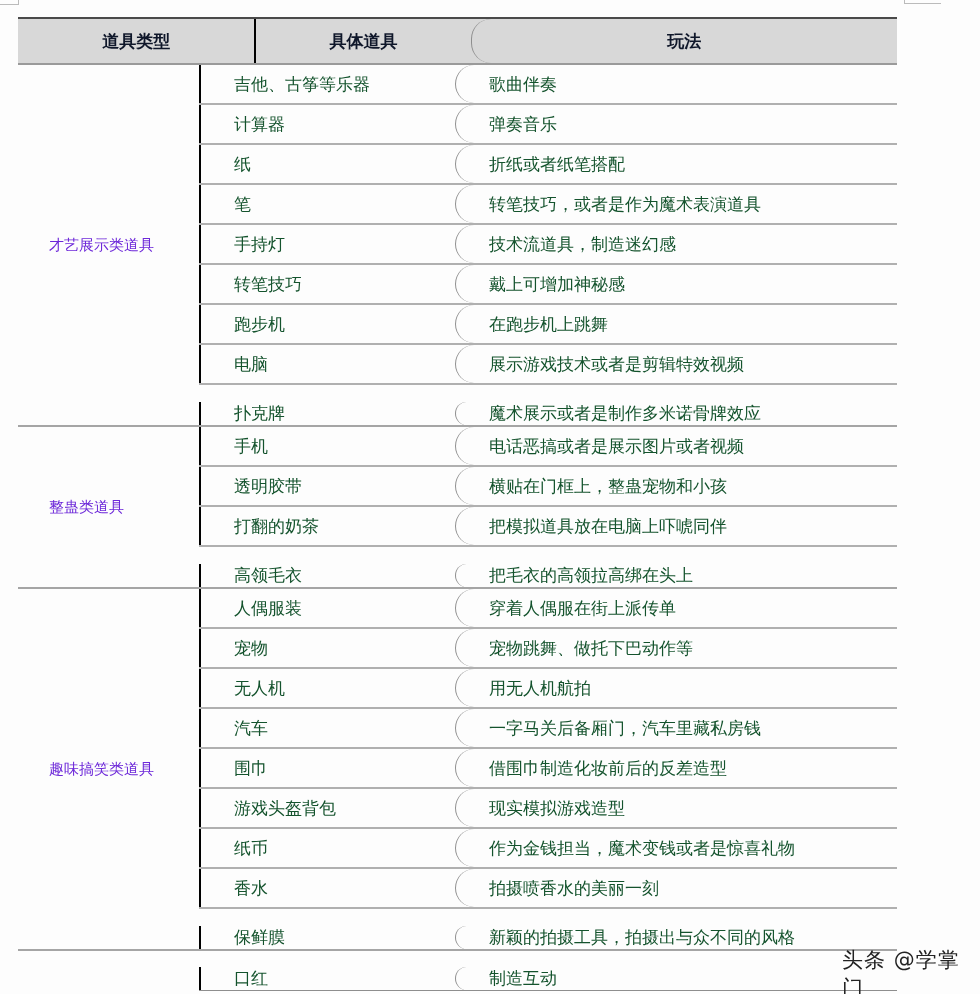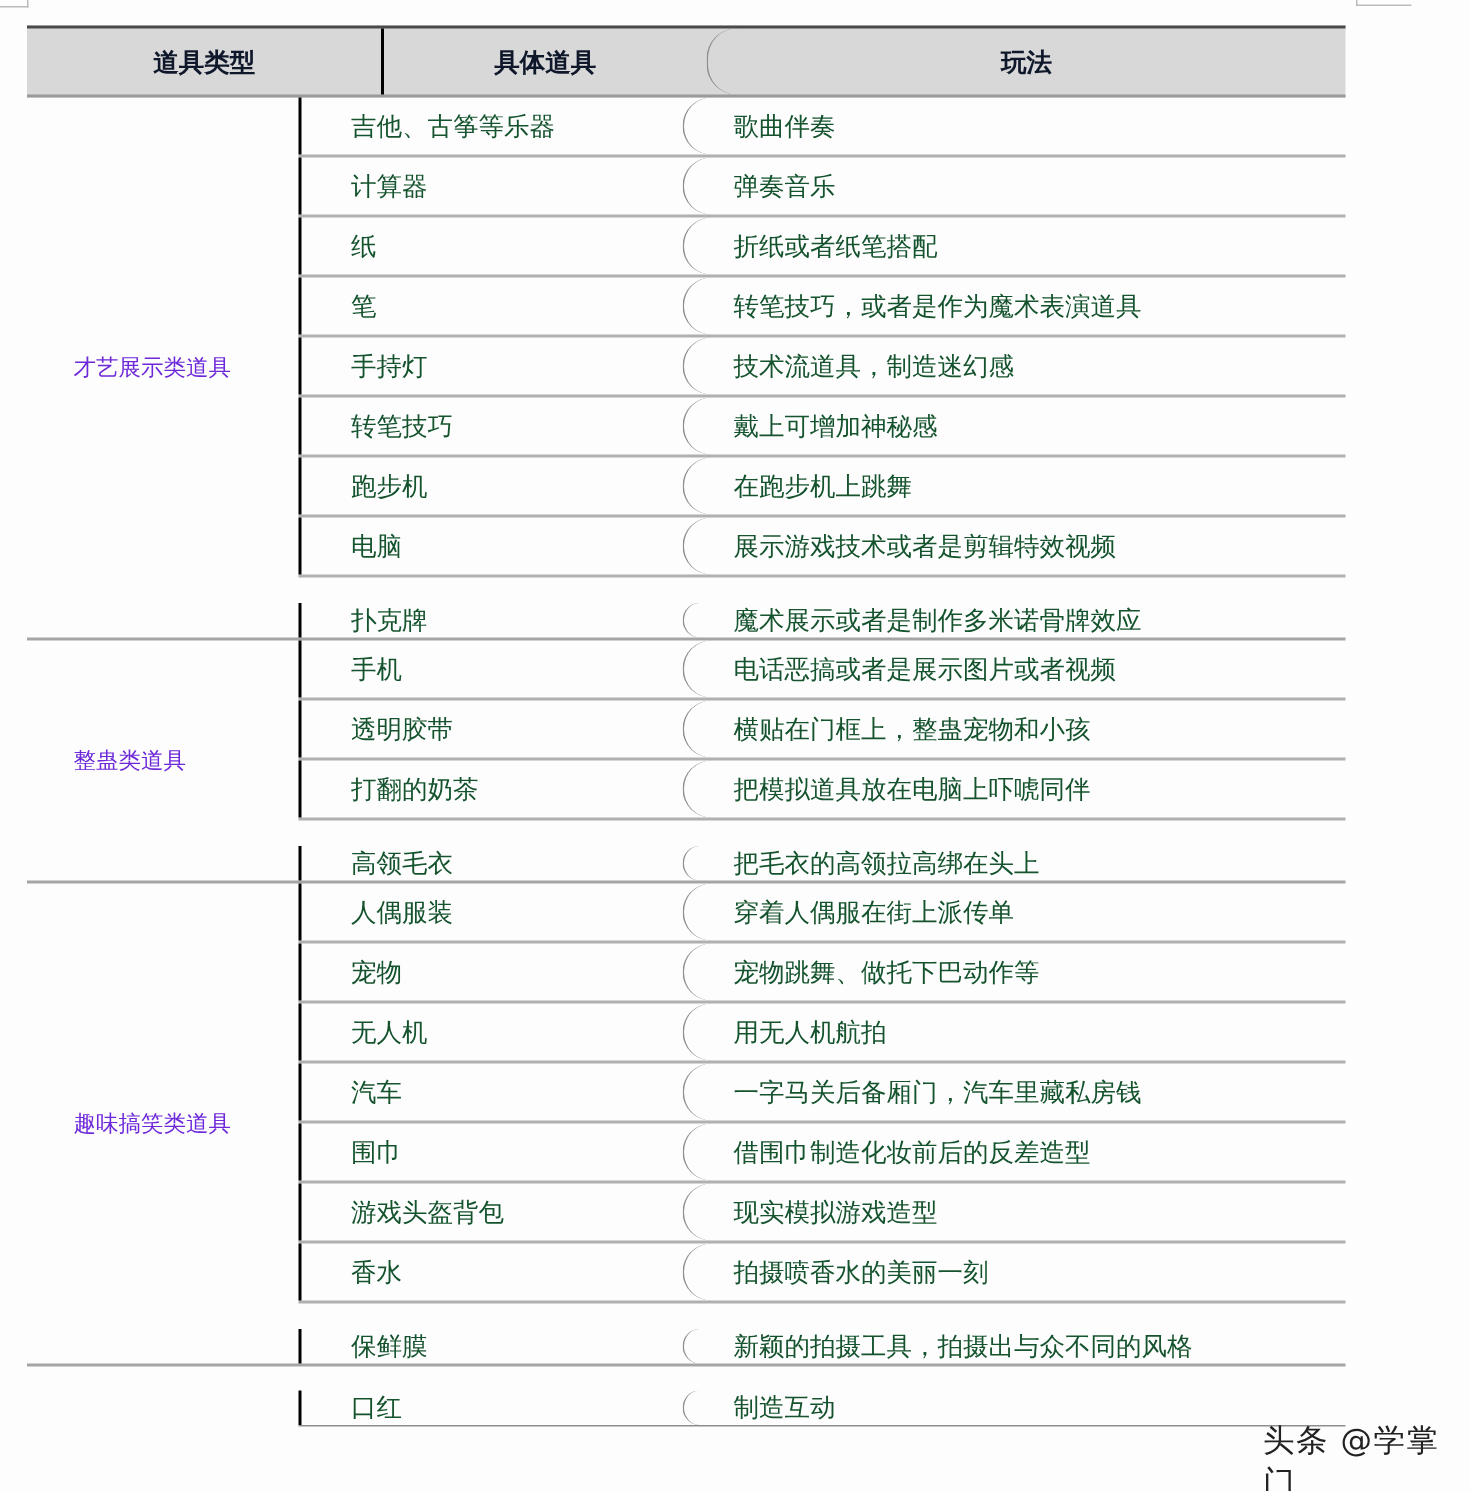--- a/index.html
+++ b/index.html
@@ -129,20 +129,24 @@
         </div>
       <div class="row">
           <div class="c2">围巾</div>
           <div class="c3">借围巾制造化妆前后的反差造型</div>
         </div>
       <div class="row">
           <div class="c2">游戏头盔背包</div>
           <div class="c3">现实模拟游戏造型</div>
         </div>
       <div class="row">
+          <div class="c2">纸币</div>
+          <div class="c3">作为金钱担当，魔术变钱或者是惊喜礼物</div>
+        </div>
+      <div class="row">
           <div class="c2">香水</div>
           <div class="c3">拍摄喷香水的美丽一刻</div>
         </div>
       <div class="row">
           <div class="c2">保鲜膜</div>
           <div class="c3">新颖的拍摄工具，拍摄出与众不同的风格</div>
         </div>
     </div>
   </div>
 

